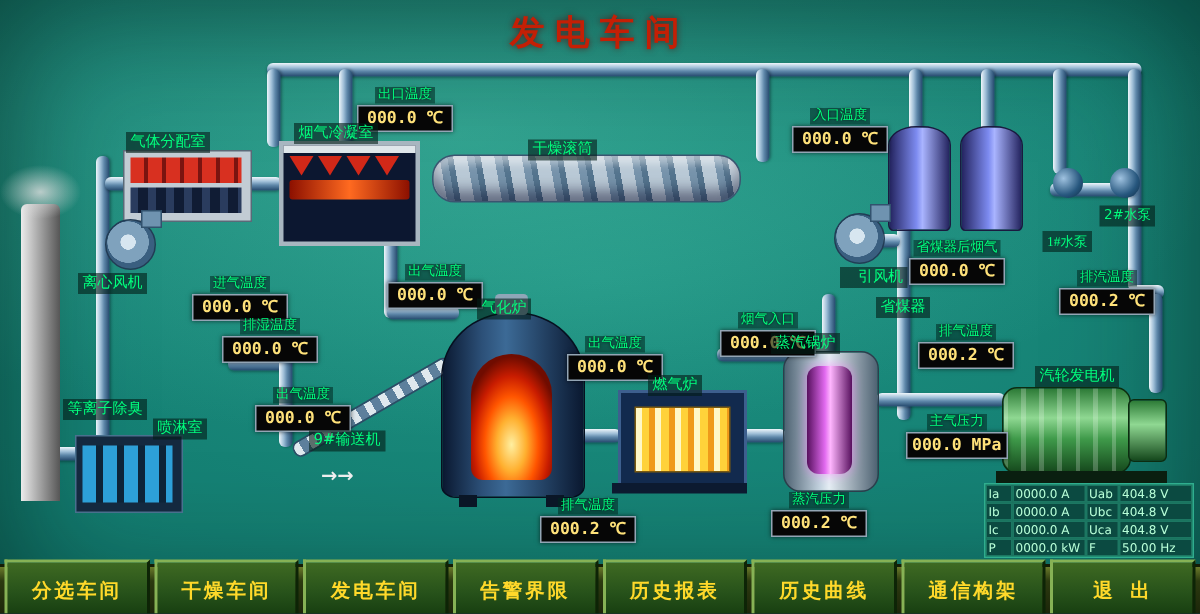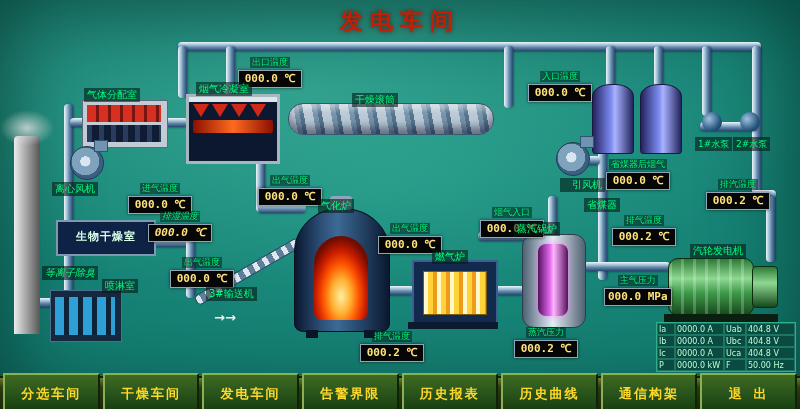--- a/index.html
+++ b/index.html
@@ -182,21 +182,20 @@
   <div class="eq tank" style="left:640px;top:84px;"></div>
 
   <div class="eq pump" style="left:702px;top:112px;"></div>
   <div class="eq pump" style="left:740px;top:112px;"></div>
 
   <div class="eq fan" style="left:70px;top:146px;"></div>
   <div class="eq fanout" style="left:94px;top:140px;"></div>
   <div class="eq fan" style="left:556px;top:142px;"></div>
   <div class="eq fanout" style="left:580px;top:136px;"></div>
 
-  <div class="eq bioroom">生物干燥室</div>
 
   <div class="eq conveyor"></div>
   <div class="arrows">→→</div>
 
   <div class="eq gasifier"></div>
   <div class="eq flame"></div>
   <div class="eq stub"></div>
   <div class="eq leg" style="left:306px;top:330px;"></div>
   <div class="eq leg" style="left:364px;top:330px;"></div>
 
@@ -230,45 +229,45 @@
     <span>P</span>
     <span>0000.0 kW</span>
     <span>F</span>
     <span>50.00 Hz</span>
   </div>
 
   <div class="eqlbl" style="left:84px;top:88px;">气体分配室</div>
   <div class="eqlbl" style="left:196px;top:82px;">烟气冷凝室</div>
   <div class="eqlbl" style="left:352px;top:93px;">干燥滚筒</div>
   <div class="eqlbl" style="left:52px;top:182px;">离心风机</div>
-  <div class="eqlbl" style="left:42px;top:266px;font-style:italic;">等离子除臭</div>
+  <div class="eqlbl" style="left:42px;top:266px;">等离子除臭</div>
   <div class="eqlbl" style="left:102px;top:279px;">喷淋室</div>
-  <div class="eqlbl" style="left:206px;top:287px;">3#输送机</div>
+  <div class="eqlbl" style="left:206px;top:287px;">9#输送机</div>
   <div class="eqlbl" style="left:318px;top:199px;">气化炉</div>
   <div class="eqlbl" style="left:432px;top:250px;">燃气炉</div>
   <div class="eqlbl" style="left:514px;top:222px;">蒸汽锅炉</div>
   <div class="eqlbl" style="left:584px;top:198px;">省煤器</div>
   <div class="eqlbl" style="left:560px;top:178px;padding-left:12px;">引风机</div>
   <div class="eqlbl" style="left:690px;top:244px;">汽轮发电机</div>
-  <div class="eqlbl" style="left:695px;top:137px;font-size:9px;">1#水泵</div>
+  <div class="eqlbl" style="left:695px;top:154px;font-size:9px;font-family:Liberation Serif, serif;">1#水泵</div>
   <div class="eqlbl" style="left:733px;top:137px;font-size:9px;">2#水泵</div>
 
   <div class="inst" style="left:238px;top:50px;">
     <div class="ilbl">出口温度</div>
     <div class="ival">000.0 ℃</div>
   </div>
   <div class="inst" style="left:496px;top:64px;margin-left:32px;">
     <div class="ilbl">入口温度</div>
     <div class="ival">000.0 ℃</div>
   </div>
   <div class="inst" style="left:128px;top:176px;">
     <div class="ilbl">进气温度</div>
     <div class="ival">000.0 ℃</div>
   </div>
-  <div class="inst" style="left:148px;top:204px;font-style:italic;">
+  <div class="inst" style="left:148px;top:204px;">
     <div class="ilbl">排湿温度</div>
     <div class="ival">000.0 ℃</div>
   </div>
   <div class="inst" style="left:258px;top:168px;">
     <div class="ilbl">出气温度</div>
     <div class="ival">000.0 ℃</div>
   </div>
   <div class="inst" style="left:170px;top:250px;">
     <div class="ilbl">出气温度</div>
     <div class="ival">000.0 ℃</div>

